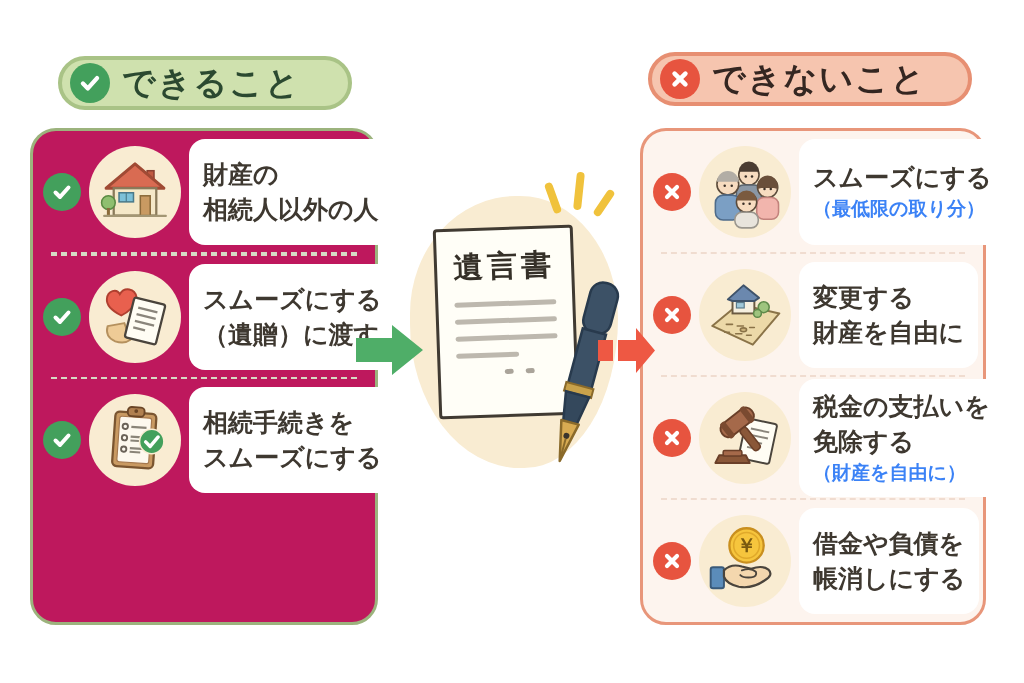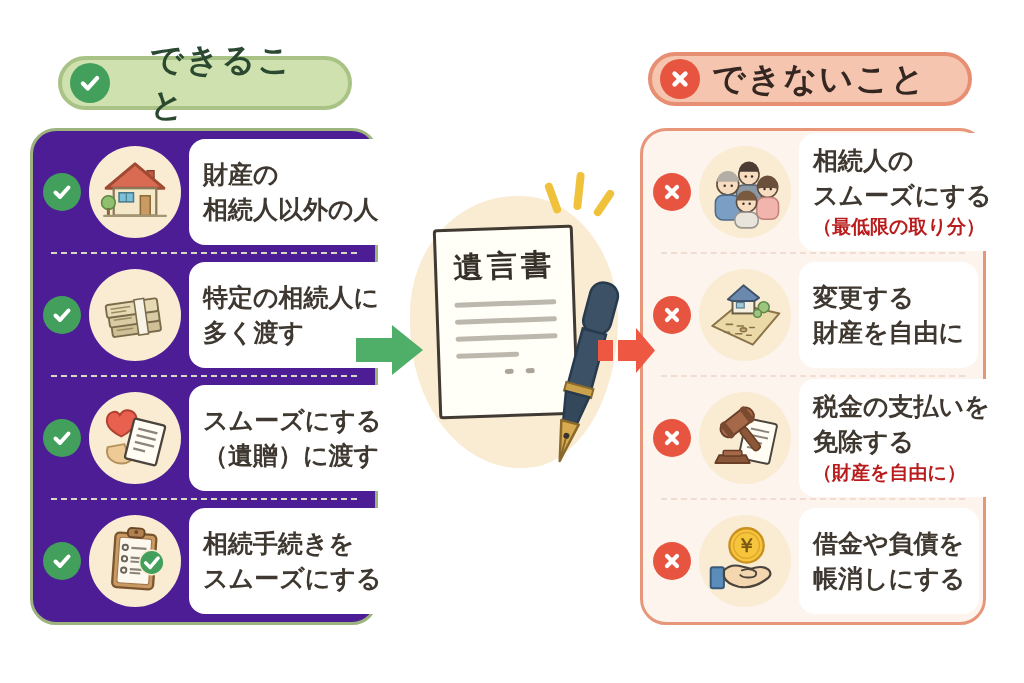--- a/index.html
+++ b/index.html
@@ -4,41 +4,41 @@
 <style>
   html,body{margin:0;padding:0;}
   body{width:1024px;height:683px;background:#ffffff;font-family:"Liberation Sans","DejaVu Sans",sans-serif;}
   .stage{position:relative;width:1024px;height:683px;background:#ffffff;overflow:hidden;}
 
   
   .pill{position:absolute;display:flex;align-items:center;gap:12px;height:54px;border-radius:30px;padding:0 20px 0 8px;box-sizing:border-box;}
   .pill-left{left:58px;top:56px;width:294px;background:#cfe1ae;border:4px solid #a9c386;}
   .pill-right{left:648px;top:52px;width:324px;background:#f6c5af;border:4px solid #e78f72;}
   .pill-title{font-size:33px;font-weight:bold;letter-spacing:2px;}
-  .pill-left .pill-title{color:#2b4930;margin-left:28px;}
+  .pill-left .pill-title{color:#2b4930;}
   .pill-right .pill-title{color:#342621;}
   .badge{border-radius:50%;display:flex;align-items:center;justify-content:center;flex-shrink:0;}
   .badge svg{display:block;}
   .badge-lg{width:40px;height:40px;}
   .badge-sm{width:38px;height:38px;}
   .badge-green{background:#43a05c;}
   .badge-red{background:#e7543f;}
 
   
   .panel{position:absolute;top:128px;width:348px;height:497px;border-radius:26px;box-sizing:border-box;display:flex;flex-direction:column;}
-  .panel-left{left:30px;background:#4c1d95;border:3px solid #9cb37d;}
+  .panel-left{left:30px;background:#be185d;border:3px solid #9cb37d;}
   .panel-right{left:640px;width:346px;background:#fdf4ee;border:3px solid #e8967a;}
   .row{height:121px;display:flex;align-items:center;padding:0 12px 0 10px;box-sizing:border-box;gap:8px;}
   .divider{height:0;margin:0 18px;border-top:2px dashed #d6dac4;}
   .panel-right .divider{border-top-color:#f0dcd0;}
   .icon-circle{width:92px;height:92px;border-radius:50%;background:#f9ecd2;display:flex;align-items:center;justify-content:center;flex-shrink:0;}
   .icon-circle svg{display:block;}
   .card{flex:1;background:#ffffff;border-radius:16px;padding:10px 14px;display:flex;flex-direction:column;justify-content:center;min-height:86px;}
   .card .line{font-size:25px;line-height:35px;font-weight:bold;color:#3e3830;white-space:nowrap;}
-  .card .note{font-size:19px;line-height:28px;font-weight:bold;color:#b91c1c;white-space:nowrap;}
+  .card .note{font-size:19px;line-height:28px;font-weight:bold;color:#3b82f6;white-space:nowrap;}
 
   
   .blob{position:absolute;left:410px;top:196px;width:208px;height:272px;background:#f9ecd2;border-radius:52% 48% 46% 54%/44% 46% 56% 54%;z-index:1;}
   .will-doc{position:absolute;left:436px;top:227px;width:140px;height:190px;background:#fffef7;border:3px solid #403a32;border-radius:4px;transform:rotate(-2deg);z-index:2;box-sizing:border-box;}
   .will-title{margin-top:16px;text-align:center;font-size:30px;font-weight:bold;letter-spacing:4px;color:#353028;}
   .doc-lines{margin:14px 16px 0 16px;}
   .doc-line{height:5px;border-radius:3px;background:#bdb8ae;margin-bottom:12px;}
   .doc-line.short{width:62%;}
   .doc-dots{display:flex;justify-content:center;gap:12px;margin-top:2px;margin-left:24px;}
   .doc-dot{width:9px;height:5px;border-radius:3px;background:#aaa49a;}
@@ -95,45 +95,20 @@
           <rect x="8" y="80" width="84" height="3" rx="1.5" fill="#a39674"></rect>
         </svg>
       </span>
       <div class="card">
         <div class="line">財産の</div>
         <div class="line">相続人以外の人</div>
       </div>
     </div>
     <div class="divider"></div>
 
-    <div class="row">
-      <span class="badge badge-sm badge-green">
-        <svg width="24" height="24" viewBox="0 0 24 24">
-            <path d="M5.5 12.5 L10 17 L18.5 7.5" fill="none" stroke="#ffffff" stroke-width="4" stroke-linecap="round" stroke-linejoin="round"></path>
-          </svg>
-      </span>
-      <span class="icon-circle">
-        <svg width="76" height="76" viewBox="0 0 100 100">
-          <g transform="rotate(-8 50 55)">
-            <rect x="18" y="60" width="64" height="15" rx="3" fill="#cfc096" stroke="#7a6c4a" stroke-width="2.5"></rect>
-            <rect x="16" y="47" width="66" height="15" rx="3" fill="#d9cba3" stroke="#7a6c4a" stroke-width="2.5"></rect>
-            <rect x="14" y="32" width="68" height="17" rx="3" fill="#e6dab4" stroke="#7a6c4a" stroke-width="2.5"></rect>
-            <rect x="52" y="30" width="13" height="47" fill="#f7f3e6" stroke="#7a6c4a" stroke-width="2"></rect>
-            <line x1="20" y1="38" x2="46" y2="38" stroke="#9a8c62" stroke-width="2"></line>
-            <line x1="20" y1="43" x2="40" y2="43" stroke="#9a8c62" stroke-width="2"></line>
-            <line x1="22" y1="53" x2="46" y2="53" stroke="#9a8c62" stroke-width="2"></line>
-            <line x1="24" y1="67" x2="46" y2="67" stroke="#9a8c62" stroke-width="2"></line>
-          </g>
-        </svg>
-      </span>
-      <div class="card">
-        <div class="line">特定の相続人に</div>
-        <div class="line">多く渡す</div>
-      </div>
-    </div>
     <div class="divider"></div>
 
     <div class="row">
       <span class="badge badge-sm badge-green">
         <svg width="24" height="24" viewBox="0 0 24 24">
             <path d="M5.5 12.5 L10 17 L18.5 7.5" fill="none" stroke="#ffffff" stroke-width="4" stroke-linecap="round" stroke-linejoin="round"></path>
           </svg>
       </span>
       <span class="icon-circle">
         <svg width="76" height="76" viewBox="0 0 100 100">
@@ -215,21 +190,20 @@
             <circle cx="33" cy="42" r="1.6" fill="#3a3028"></circle>
           <circle cx="51" cy="30" r="1.6" fill="#3a3028"></circle>
             <circle cx="59" cy="30" r="1.6" fill="#3a3028"></circle>
           <circle cx="75" cy="46" r="1.6" fill="#3a3028"></circle>
             <circle cx="83" cy="46" r="1.6" fill="#3a3028"></circle>
           <circle cx="48" cy="65" r="1.6" fill="#3a3028"></circle>
             <circle cx="56" cy="65" r="1.6" fill="#3a3028"></circle>
         </svg>
       </span>
       <div class="card">
-        <div class="line">相続人の</div>
         <div class="line">スムーズにする</div>
         <div class="note">（最低限の取り分）</div>
       </div>
     </div>
     <div class="divider"></div>
 
     <div class="row">
       <span class="badge badge-sm badge-red">
         <svg width="24" height="24" viewBox="0 0 24 24">
             <path d="M7 7 L17 17 M17 7 L7 17" fill="none" stroke="#ffffff" stroke-width="4.2" stroke-linecap="round"></path>

